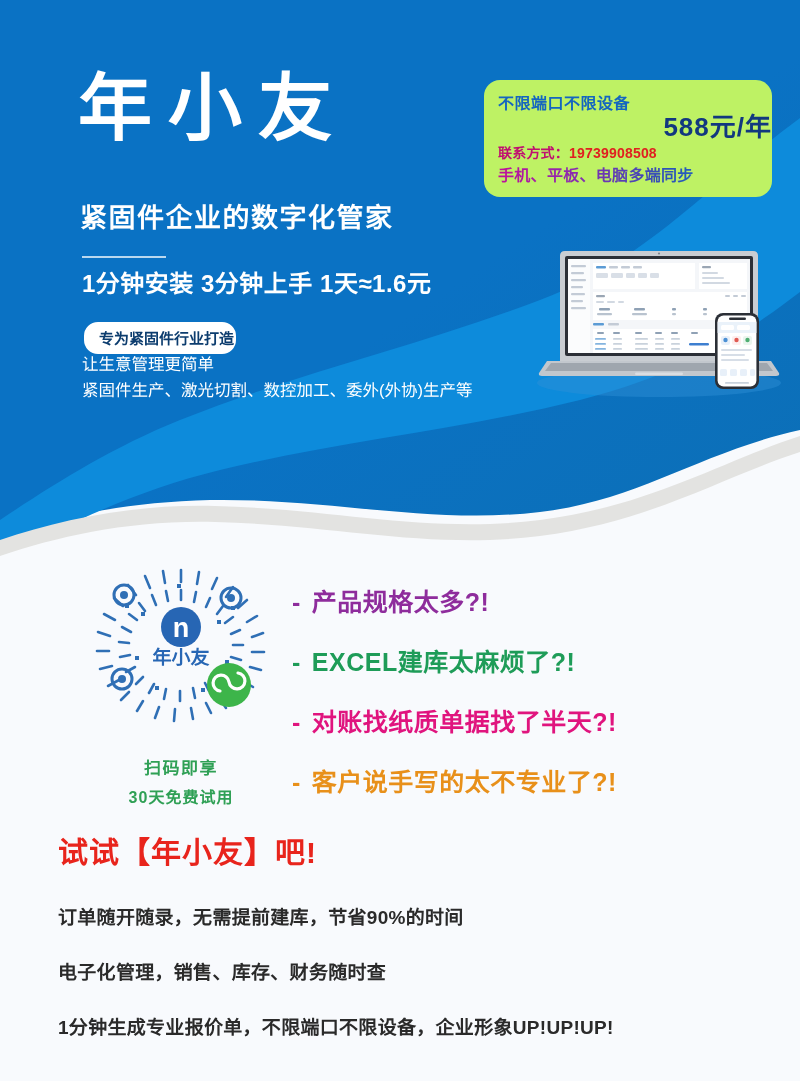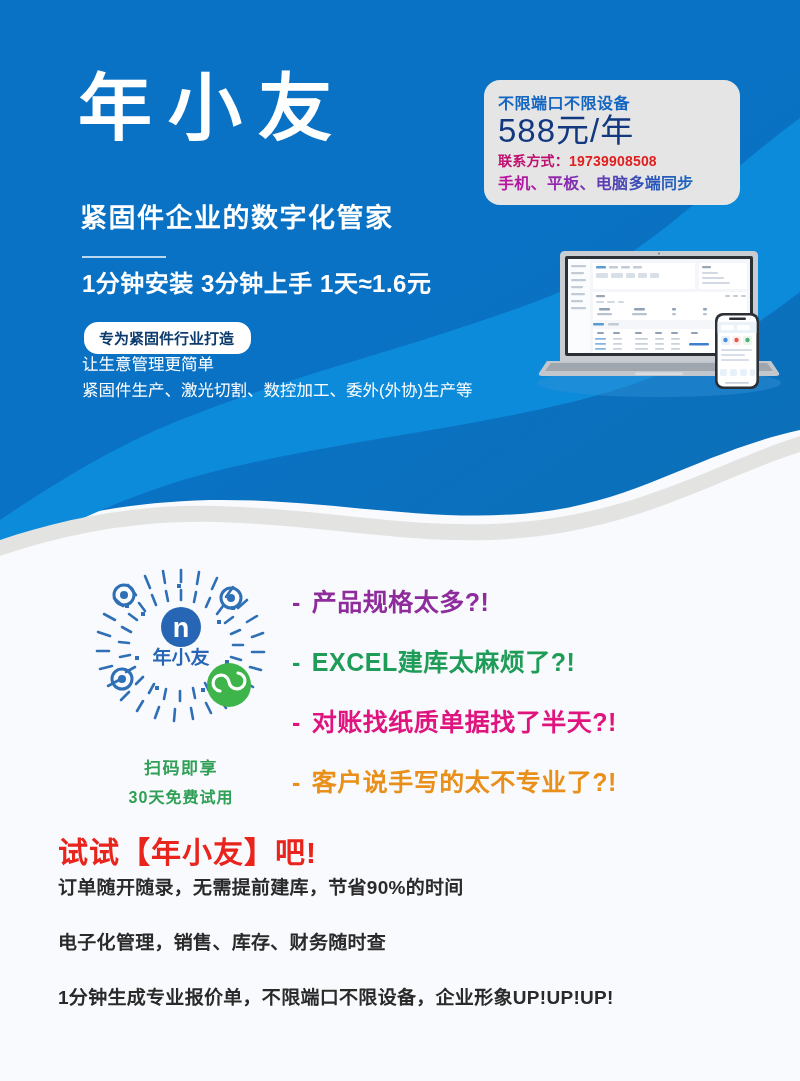--- a/index.html
+++ b/index.html
@@ -35,43 +35,43 @@
     background:rgba(255,255,255,.72);
   }
   .features{
     position:absolute;left:82px;top:264px;
     font-size:24px;font-weight:700;color:#ffffff;letter-spacing:.5px;
     white-space:nowrap;
   }
   .pill{
     position:absolute;left:84px;top:322px;
     border:2px solid #ffffff;border-radius:14px;
-    padding:3px 15px 4px 13px;
+    padding:3px 0 4px 13px;
     font-size:15px;font-weight:700;color:#0C3C6E;
     background:#ffffff;
     white-space:nowrap;
   }
   .scope{
     position:absolute;left:82px;top:352px;
     font-size:16.5px;line-height:1.55;color:#ffffff;font-weight:400;
     white-space:nowrap;
   }
   .scope div{white-space:nowrap;}
 
   
   .price-card{
-    position:absolute;left:484px;top:80px;width:256px;
-    background:#e5e5e5;border-radius:16px;
+    position:absolute;left:484px;top:80px;width:288px;
+    background:#bef264;border-radius:16px;
     padding:10px 0 11px 0;
     box-sizing:border-box;
     text-align:left;
   }
   .price-card .pc-inner{padding-left:14px;}
   .pc-l1{font-size:16px;font-weight:700;color:#1466C0;letter-spacing:.5px;white-space:nowrap;}
-  .pc-price{font-size:33px;font-weight:400;color:#12387F;line-height:1.08;letter-spacing:1px;white-space:nowrap;margin-top:-1px;}
+  .pc-price{font-size:26px;font-weight:700;color:#12387F;line-height:1.08;letter-spacing:1px;white-space:nowrap;margin-top:-1px;text-align:right;}
   .pc-contact{font-size:14px;font-weight:700;color:#E02020;letter-spacing:.2px;white-space:nowrap;margin-top:1px;}
   .pc-contact .label{color:#C01070;}
   .pc-l4{font-size:16px;font-weight:700;letter-spacing:.3px;white-space:nowrap;
     background:linear-gradient(90deg,#C0109A 0%,#8A2BB0 28%,#2C53B8 62%,#0E7FC8 100%);
     -webkit-background-clip:text;background-clip:text;color:transparent;}
 
   
   .device{position:absolute;left:529px;top:243px;width:260px;height:155px;}
   .device svg{display:block;}
 
@@ -89,21 +89,21 @@
     display:flex;align-items:baseline;gap:11px;
     font-size:25px;font-weight:700;letter-spacing:.5px;
     margin-bottom:24px;white-space:nowrap;
   }
   .pain-dash{font-weight:700;}
 
   
   .cta{position:absolute;left:58px;top:828px;width:720px;}
   .cta-head{font-size:30px;font-weight:700;color:#E8241C;letter-spacing:1px;white-space:nowrap;}
   .cta-line{font-size:19px;font-weight:700;color:#2A2A2A;letter-spacing:.3px;white-space:nowrap;}
-  .cta-l1{}
+  .cta-l1{margin-top:30px;}
   .cta-l2{margin-top:28px;}
   .cta-l3{margin-top:28px;}
 </style>
 </head>
 <body>
 
 <div class="poster">
 
   <div class="wave-layer">
     <svg viewBox="0 0 800 600" xmlns="http://www.w3.org/2000/svg">

